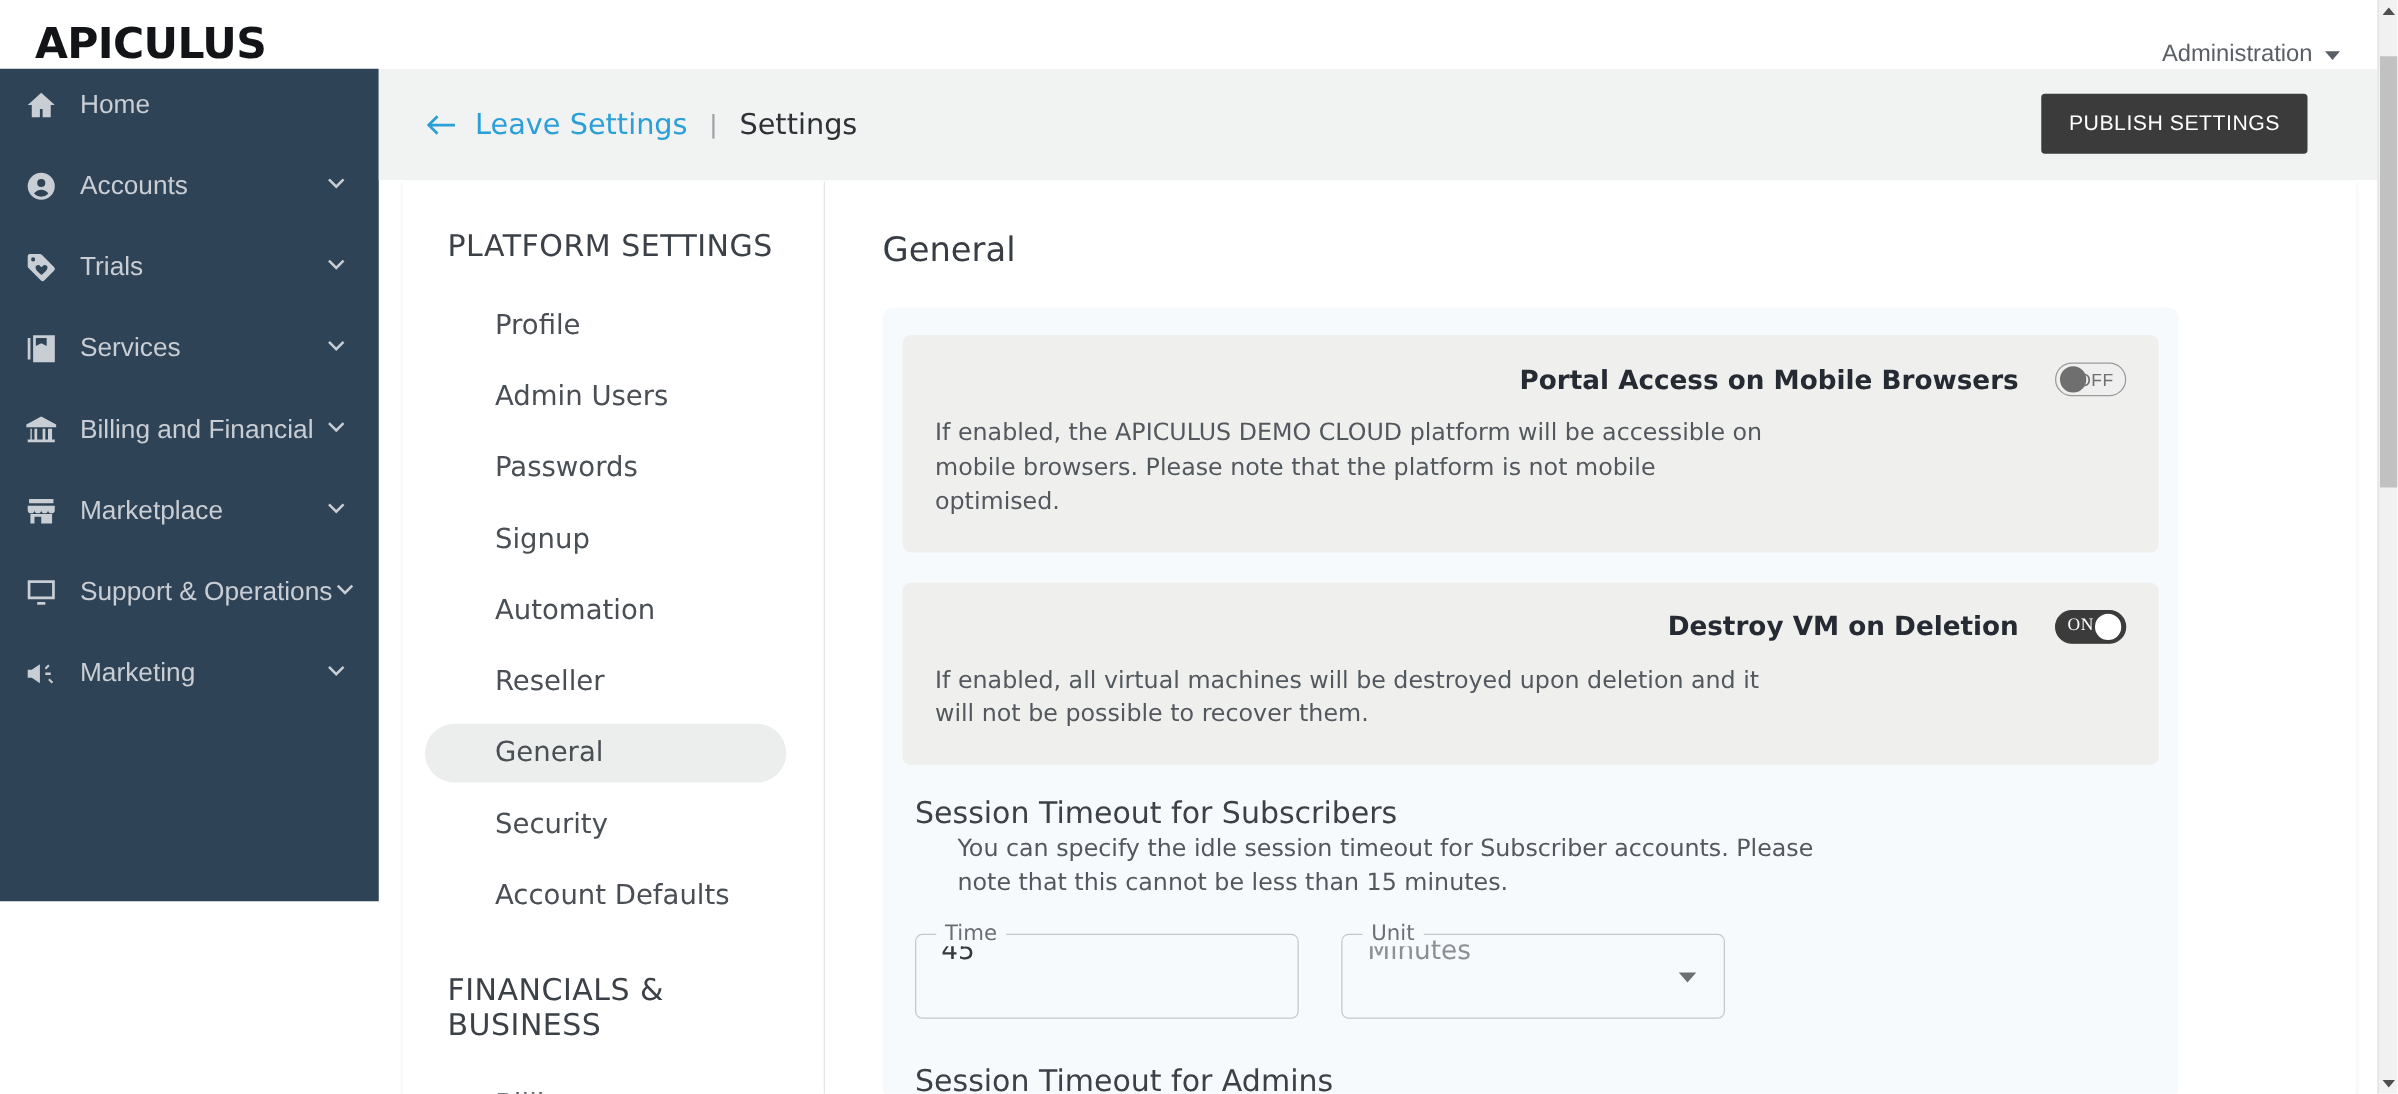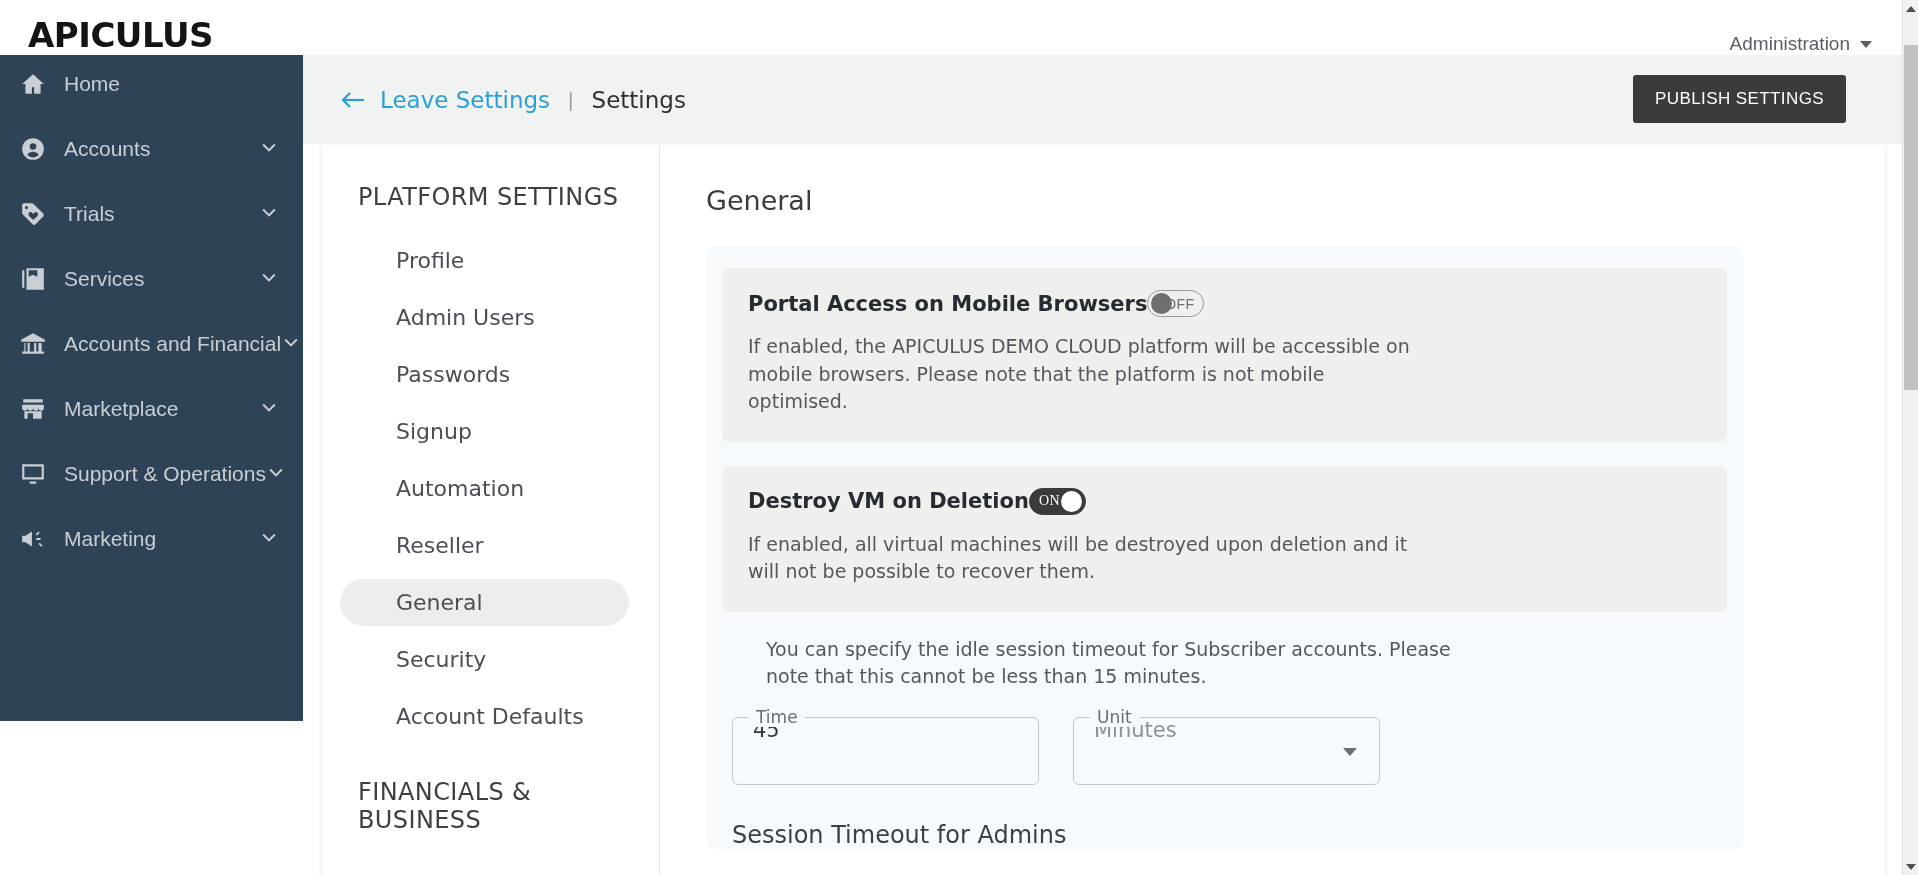--- a/index.html
+++ b/index.html
@@ -97,21 +97,21 @@
     font-family: "DejaVu Sans", sans-serif; font-weight: 400;
   }
   .outer-card {
     background: #f6fafd; border-radius: 9px; padding: 22px 0 0 0;
     width: 1037px;
   }
   .toggle-card {
     background: #eff0ee; border-radius: 7px; margin: 0 16px 24px 16px;
     padding: 22px 26px 26px 26px;
   }
-  .toggle-head { display: flex; align-items: center; justify-content: flex-start; }
+  .toggle-head { display: flex; align-items: center; justify-content: flex-end; gap: 29px; }
   .toggle-title {
     font-size: 21px; font-weight: 700; color: #262b33;
     font-family: "DejaVu Sans", sans-serif;
   }
   .toggle-desc {
     margin-top: 16px; font-size: 19px; line-height: 1.45; color: #53585e;
     max-width: 680px; font-family: "DejaVu Sans", sans-serif;
   }
   .switch {
     width: 57px; height: 27px; border-radius: 14px; position: relative;
@@ -246,21 +246,21 @@
           </svg>
       </span>
     </div>
 
     <div class="nav-item">
       <span class="nav-icon">
         <svg viewBox="0 0 24 24">
             <path d="M12 2 1 8v2h22V8zM4 11v8H2v2h20v-2h-2v-8h-3v8h-2v-8h-2v8H9v-8H7v8H5v-8z"></path>
           </svg>
       </span>
-      <span class="nav-label">Accounts and Financial</span>
+      <span class="nav-label">Billing and Financial</span>
       <span class="nav-chev">
         <svg viewBox="0 0 24 24">
             <polyline points="5,9 12,16 19,9"></polyline>
           </svg>
       </span>
     </div>
 
     <div class="nav-item">
       <span class="nav-icon">
         <svg viewBox="0 0 24 24">
@@ -358,20 +358,21 @@
             <span class="toggle-title">Destroy VM on Deletion</span>
             <span class="switch on">
               <span class="knob"></span>
               <span class="state">ON</span>
             </span>
           </div>
           <div class="toggle-desc">If enabled, all virtual machines will be destroyed upon deletion and it will not be possible to recover them.</div>
         </div>
 
         <div class="section">
+          <div class="section-title">Session Timeout for Subscribers</div>
           <div class="section-desc">You can specify the idle session timeout for Subscriber accounts. Please note that this cannot be less than 15 minutes.</div>
 
           <div class="field-row">
             <div class="field">
               <span class="field-label">Time</span>
               <span class="field-value">45</span>
             </div>
             <div class="field">
               <span class="field-label">Unit</span>
               <span class="field-value placeholder">Minutes</span>

